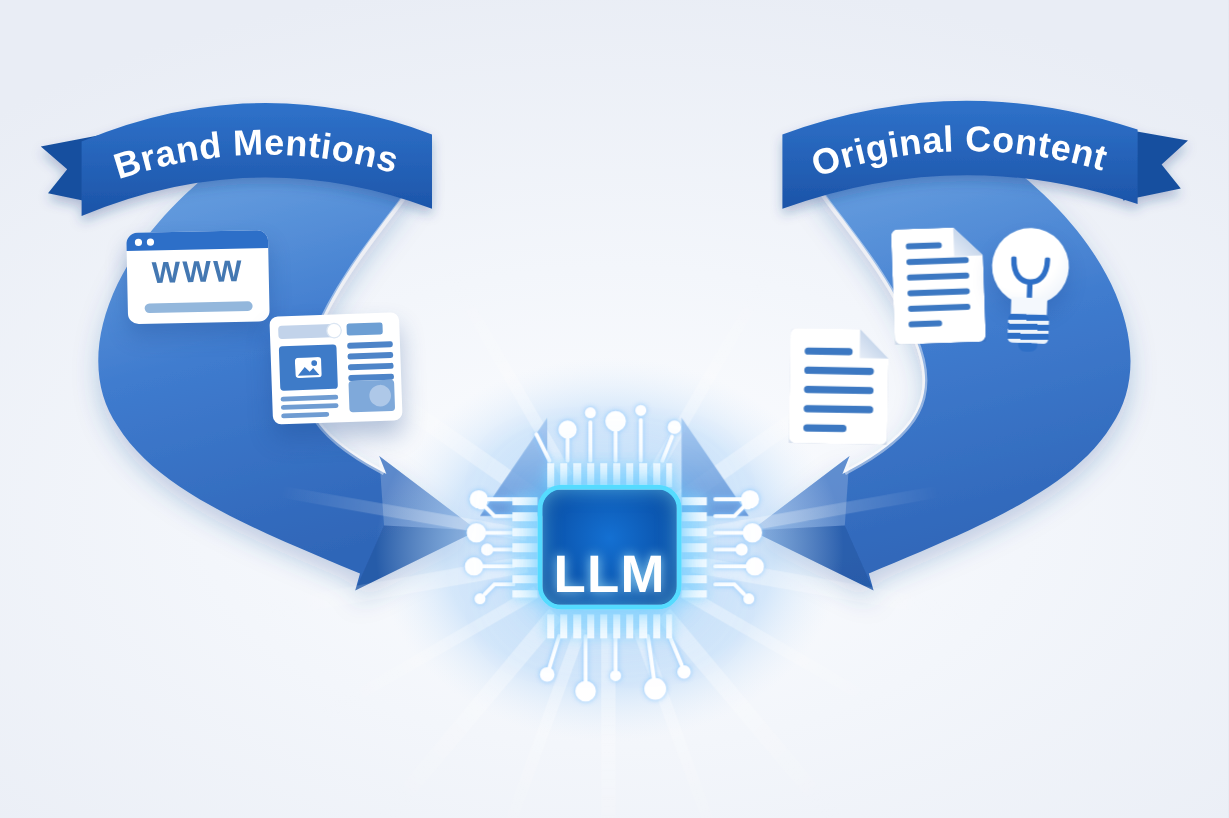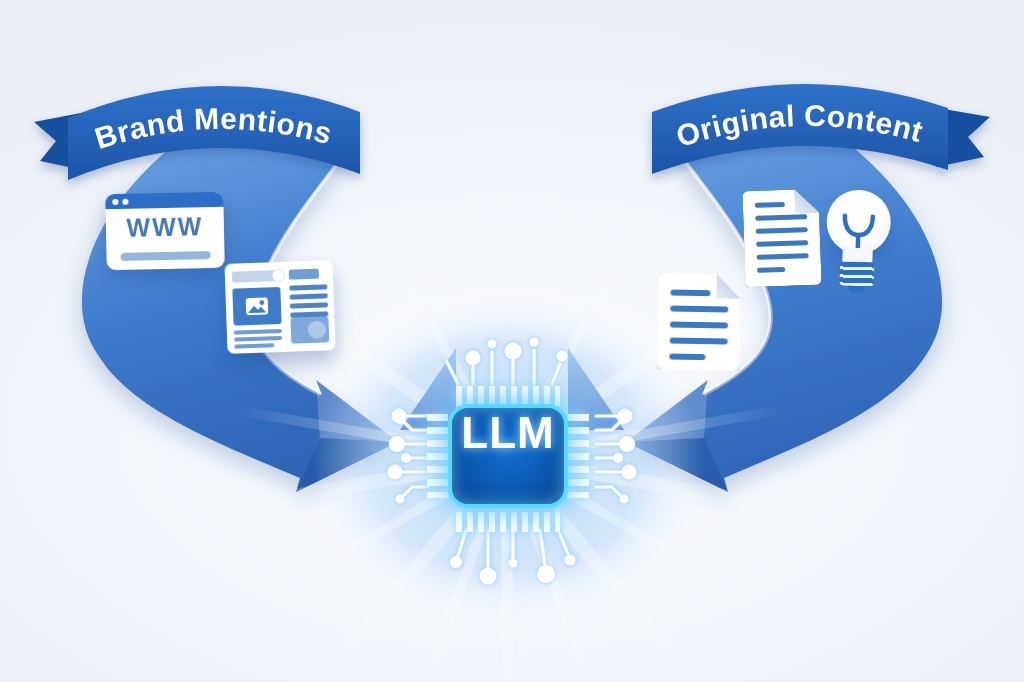--- a/index.html
+++ b/index.html
@@ -59,21 +59,21 @@
     background:repeating-linear-gradient(90deg,#ffffff 0 6px, rgba(0,0,0,0) 6px 11px);}
   .pins-left{left:427px;top:414px;width:21px;height:84px;
     background:repeating-linear-gradient(180deg,#ffffff 0 7px, rgba(0,0,0,0) 7px 13px);}
   .pins-right{left:568px;top:414px;width:21px;height:84px;
     background:repeating-linear-gradient(180deg,#ffffff 0 7px, rgba(0,0,0,0) 7px 13px);}
   .chip{
     left:448px;top:404px;width:120px;height:104px;box-sizing:border-box;border-radius:20px;
     border:4px solid #55dbff;
     background:radial-gradient(circle at 50% 42%, #1470d2 0%, #0b55ae 60%, #093f8e 100%);
     box-shadow:0 0 22px rgba(80,195,255,.85), 0 0 55px rgba(125,205,255,.5), inset 0 0 16px rgba(130,230,255,.55);
-    display:flex;align-items:flex-start;justify-content:center;
+    display:flex;align-items:flex-end;justify-content:center;
   }
   .chip-label{color:#ffffff;font-weight:bold;font-size:44px;letter-spacing:1px;
     text-shadow:0 0 10px rgba(170,235,255,.9);}
 </style>
 </head>
 <body>
 
 <div id="canvas">
 
   <svg class="abs" width="1024" height="682" viewBox="0 0 1024 682" style="left:0;top:0;">

